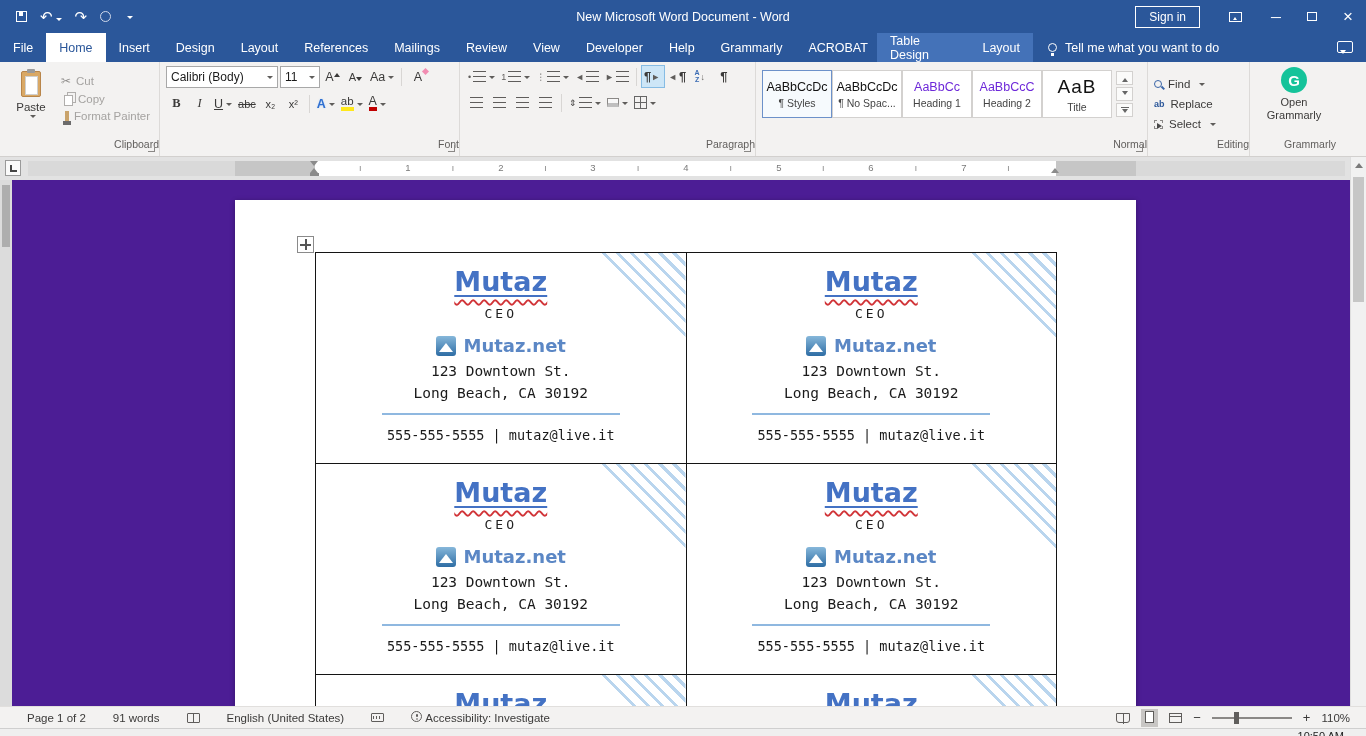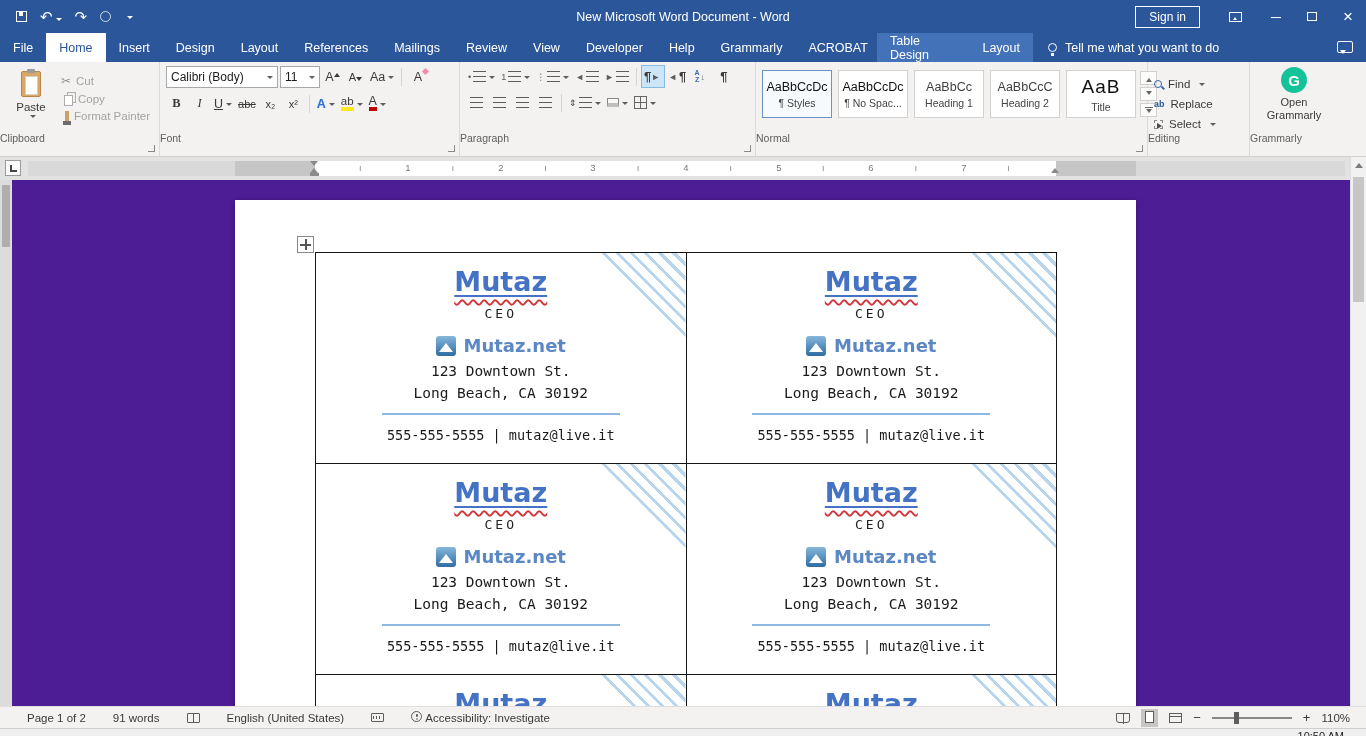--- a/index.html
+++ b/index.html
@@ -32,21 +32,21 @@
 .ctxtabs{position:absolute;left:877px;width:156px;top:0;height:29px;background:#4472b8;display:flex;justify-content:center}
 .tellme{position:absolute;left:1048px;top:0;height:29px;display:flex;align-items:center;gap:8px}
 .bulb{width:9px;height:9px;border:1.5px solid #fff;border-radius:50%;position:relative;display:inline-block}
 .bulb::after{content:"";position:absolute;left:2px;top:9px;width:3px;height:2.5px;background:#fff}
 .cmt{position:absolute;right:13px;top:8px;width:16px;height:12px;border:1.5px solid #fff;border-radius:2px}
 .cmt::after{content:"";position:absolute;left:2px;bottom:-5px;border:3px solid transparent;border-top:4px solid #fff}
 
 
 .rib{position:absolute;top:62px;left:0;right:0;height:95px;background:#f3f2f1;border-bottom:1px solid #d2d0ce;display:flex;z-index:28}
 .grp{position:relative;height:100%;border-right:1px solid #dcdad8;padding:4px 4px 0 6px}
-.glabel{position:absolute;bottom:12px;left:0;right:0;text-align:left;font-size:10.5px;color:#605e5c}
+.glabel{position:absolute;bottom:6px;left:0;right:0;text-align:right;font-size:10.5px;color:#605e5c}
 .laun{position:absolute;bottom:4px;right:4px;width:7px;height:7px;border-right:1.3px solid #8a8886;border-bottom:1.3px solid #8a8886}
 .vdiv{width:1px;height:18px;background:#d8d6d4;margin:0 3px;align-self:center}
 
 
 .g-clip{width:160px;display:flex}
 .paste{width:50px;display:flex;flex-direction:column;align-items:center;padding-top:5px;font-size:11.5px;color:#3b3a39}
 .clipic{width:20px;height:26px;background:#d9a865;border:1px solid #b8854a;border-radius:2px;position:relative;margin-bottom:4px}
 .clipic::before{content:"";position:absolute;left:3px;top:4px;width:11px;height:17px;background:#fff;border:1px solid #cfcfcf}
 .clipic::after{content:"";position:absolute;left:5px;top:-3px;width:8px;height:4px;background:#9b9b9b;border-radius:1px}
 .minis{display:flex;flex-direction:column;gap:4px;padding-top:8px;margin-left:5px}
@@ -83,25 +83,25 @@
 .dirbtn.on{background:#cde6f7;outline:1px solid #86bce4}
 .az{font-size:7px;line-height:6.5px;color:#3b6cb4;font-weight:bold;text-align:center;margin-right:1px}
 .pmark{font-size:13px;color:#3b3a39;font-weight:bold}
 .ic-grid{width:13px;height:13px;border:1px solid #666;background:linear-gradient(#666,#666) center/100% 1px no-repeat,linear-gradient(#666,#666) center/1px 100% no-repeat}
 .ic-buck{width:12px;height:9px;border:1px solid #8a8886;border-bottom:4px solid #bfbfbf;background:#f8f8f8}
 .ic-ls{display:flex;align-items:center;gap:2px}
 .lsarr{font-size:9px;color:#3b3a39}
 
 
 .g-sty{width:392px;display:flex}
-.stywrap{display:flex;gap:6px;padding-top:4px}
+.stywrap{display:flex;gap:0;padding-top:4px}
 .scell{width:70px;height:48px;background:#fff;border:1px solid #d3d1cf;display:flex;flex-direction:column;align-items:center;justify-content:center;gap:3px;overflow:hidden}
 .scell.sel{border:1px solid #6c91c9;background:#f6fafd}
 .sprev{font-size:12.5px;color:#111;white-space:nowrap}
-.sprev.h{color:#404040}
+.sprev.h{color:#6d28d9}
 .sprev.t{font-size:19px;font-weight:normal;letter-spacing:1px}
 .sname{font-size:10.5px;color:#444;white-space:nowrap}
 .stynav{display:flex;flex-direction:column;gap:2px;margin-left:4px;padding-top:5px}
 .snbtn{width:17px;height:14px;border:1px solid #d3d1cf;background:#fbfbfa;display:flex;align-items:center;justify-content:center}
 .snt-u{width:0;height:0;border:3px solid transparent;border-bottom:4px solid #666}
 .snt-d{width:0;height:0;border:3px solid transparent;border-top:4px solid #666}
 .snt-m{width:8px;height:6px;border-top:1.5px solid #666;position:relative}
 .snt-m::after{content:"";position:absolute;left:1px;top:1px;border:3px solid transparent;border-top:4px solid #666}
 
 

